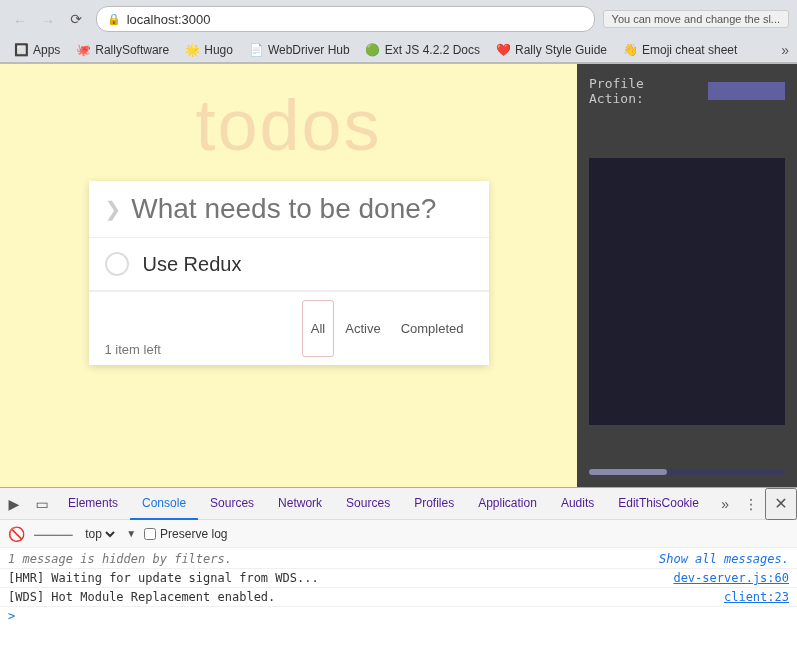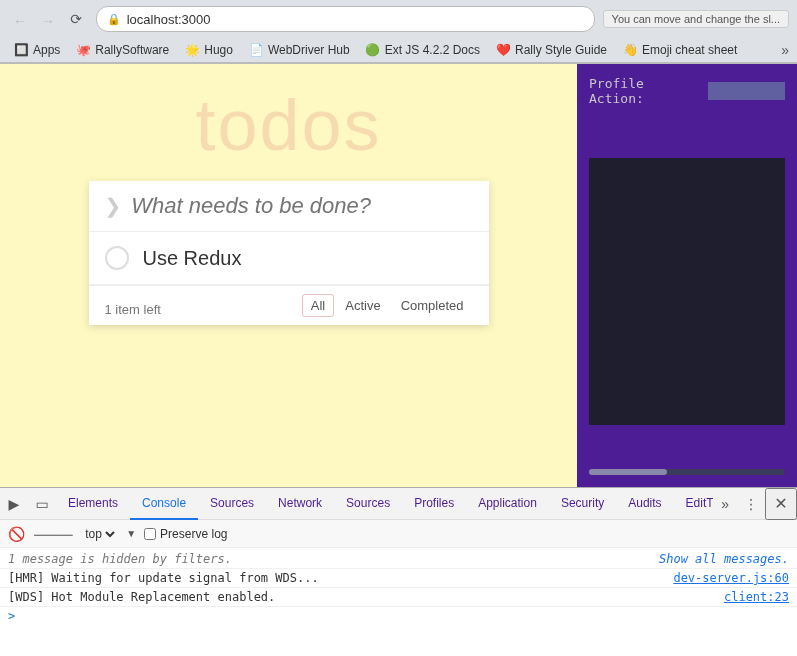--- a/index.html
+++ b/index.html
@@ -146,23 +146,22 @@
     }
 
     .toggle-all {
       color: #ccc;
       font-size: 20px;
       margin-right: 10px;
       cursor: pointer;
     }
 
     .todo-input {
-      font-size: 22px;
+      font-size: 28px;
       color: #ccc;
-      font-style: italic;
       font-weight: 300;
       border: none;
       outline: none;
       width: 100%;
       font-family: inherit;
     }
 
     .todo-item {
       padding: 14px 16px;
       border-bottom: 1px solid #eee;
@@ -192,37 +191,37 @@
     }
 
     .item-count { flex: 1; }
 
     .filter-buttons {
       display: flex;
       gap: 2px;
     }
 
     .filter-btn {
-      padding: 3px 8px;
+      padding: 20px 8px;
       border: 1px solid transparent;
       border-radius: 3px;
       cursor: pointer;
       font-size: 13px;
       background: none;
       color: #555;
     }
 
     .filter-btn.active {
       border-color: rgba(175, 47, 47, 0.3);
     }
 
     
     .profile-panel {
       width: 220px;
-      background: #4c1d95;
+      background: #404040;
       color: #eee;
       font-family: monospace;
       font-size: 13px;
       padding: 12px;
       display: flex;
       flex-direction: column;
       gap: 44px;
     }
 
     .profile-action-row {
@@ -526,21 +525,20 @@
     <button class="devtools-icon-btn" title="Device">▭</button>
     <div class="devtools-tabs">
 
     <div class="devtools-tab">Elements</div>
         <div class="devtools-tab active">Console</div>
         <div class="devtools-tab">Sources</div>
         <div class="devtools-tab">Network</div>
         <div class="devtools-tab">Sources</div>
         <div class="devtools-tab">Profiles</div>
         <div class="devtools-tab">Application</div>
-        <div class="devtools-tab">Security</div>
         <div class="devtools-tab">Audits</div>
         <div class="devtools-tab">EditThisCookie</div>
       </div>
     <div class="devtools-tab-more">»</div>
     <div class="devtools-actions">
       <button class="devtools-icon-btn">⋮</button>
       <button class="devtools-close">✕</button>
     </div>
   </div>
 

